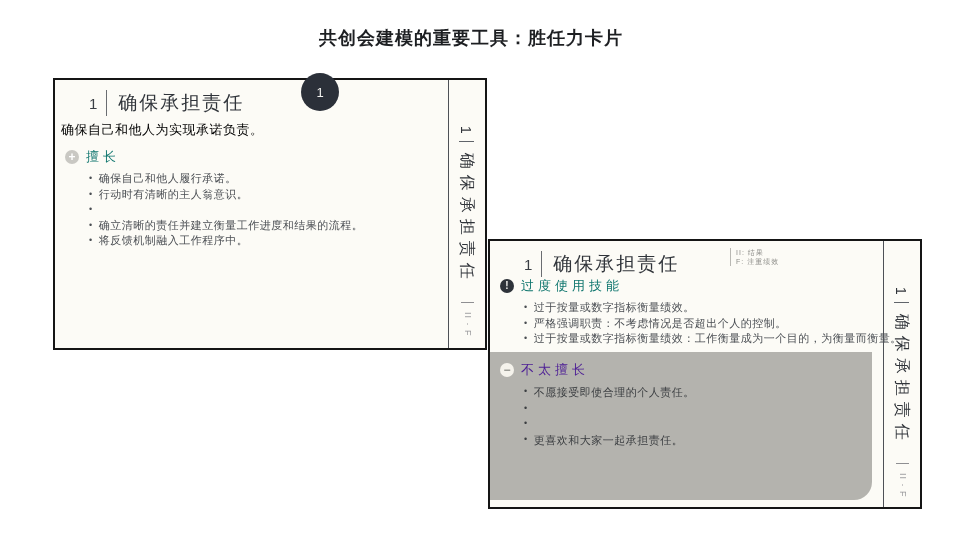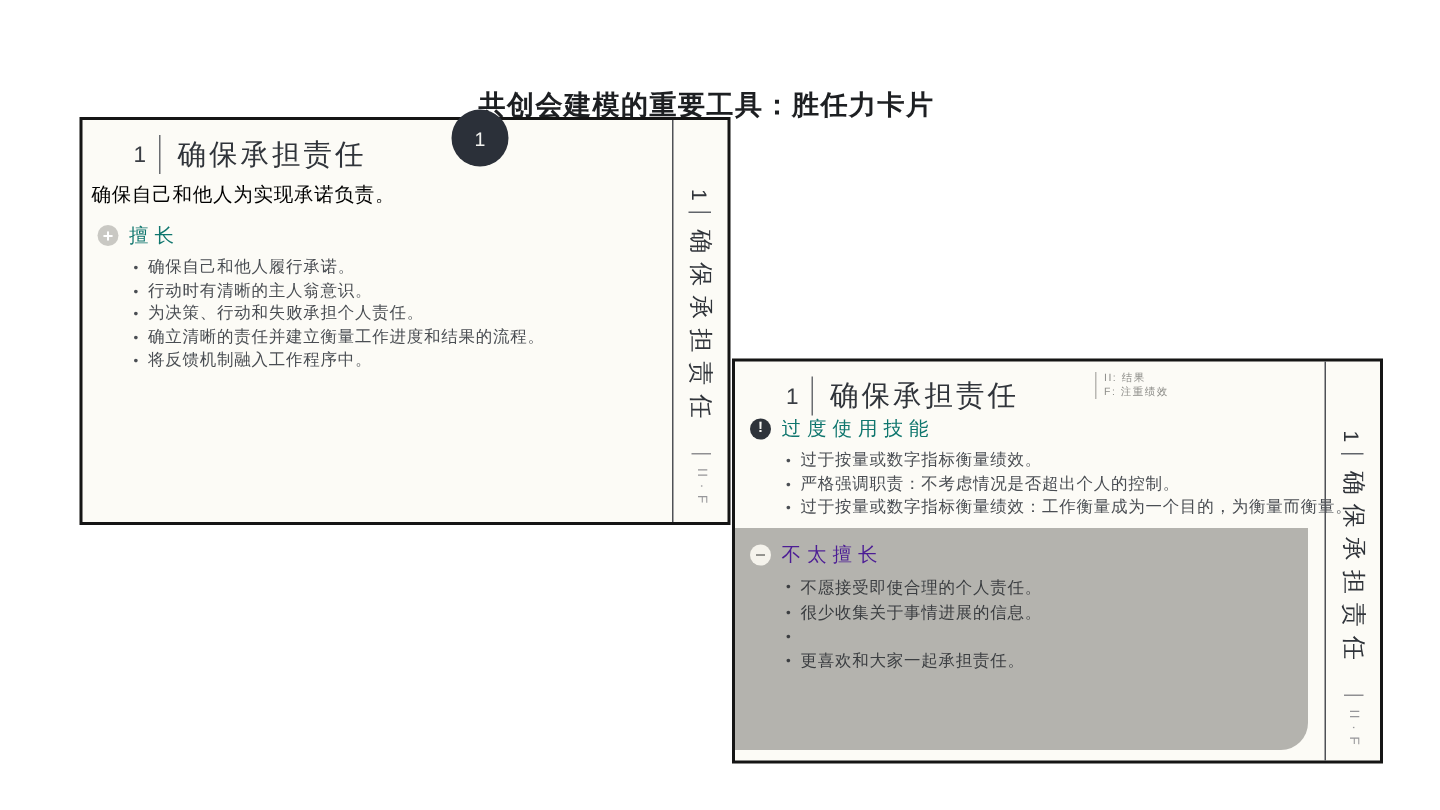--- a/index.html
+++ b/index.html
@@ -3,21 +3,21 @@
 <meta charset="utf-8">
 <style>
   * { margin:0; padding:0; box-sizing:border-box; }
   html,body { width:960px; height:540px; }
   body {
     position:relative; overflow:hidden; background:#ffffff;
     font-family:"Liberation Sans","DejaVu Sans",sans-serif;
   }
   .slide-title {
     position:absolute; top:26px; left:0; width:942px; text-align:center;
-    font-size:18px; font-weight:bold; color:#1d1f22; letter-spacing:1px;margin-top:32px;
+    font-size:18px; font-weight:bold; color:#1d1f22; letter-spacing:1px;
   }
   
   .card {
     position:absolute; width:434px; background:#fcfbf6;
     border:2px solid #151515;
   }
   .card-front { left:53px; top:78px;  height:272px; }
   .card-back  { left:488px; top:239px; height:270px; }
   .card-header { position:absolute; left:34px; top:10px; display:flex; align-items:center; height:26px; }
   .card-num  { font-size:15px; color:#3a3e44; padding-right:9px; }
@@ -98,21 +98,20 @@
         <li class="bullet">
         <span class="dot">•</span>
         <span class="btext">确保自己和他人履行承诺。</span>
       </li>
         <li class="bullet">
         <span class="dot">•</span>
         <span class="btext">行动时有清晰的主人翁意识。</span>
       </li>
         <li class="bullet">
         <span class="dot">•</span>
-        <span class="btext">为决策、行动和失败承担个人责任。</span>
       </li>
         <li class="bullet">
         <span class="dot">•</span>
         <span class="btext">确立清晰的责任并建立衡量工作进度和结果的流程。</span>
       </li>
         <li class="bullet">
         <span class="dot">•</span>
         <span class="btext">将反馈机制融入工作程序中。</span>
       </li>
       </ul>
@@ -165,21 +164,20 @@
       <span class="icon minus-icon">−</span>
       <span class="section-label">不太擅长</span>
     </div>
     <ul class="bullets">
         <li class="bullet">
         <span class="dot">•</span>
         <span class="btext">不愿接受即使合理的个人责任。</span>
       </li>
         <li class="bullet">
         <span class="dot">•</span>
-        <span class="btext">很少收集关于事情进展的信息。</span>
       </li>
         <li class="bullet">
         <span class="dot">•</span>
       </li>
         <li class="bullet">
         <span class="dot">•</span>
         <span class="btext">更喜欢和大家一起承担责任。</span>
       </li>
       </ul>
   </div>

